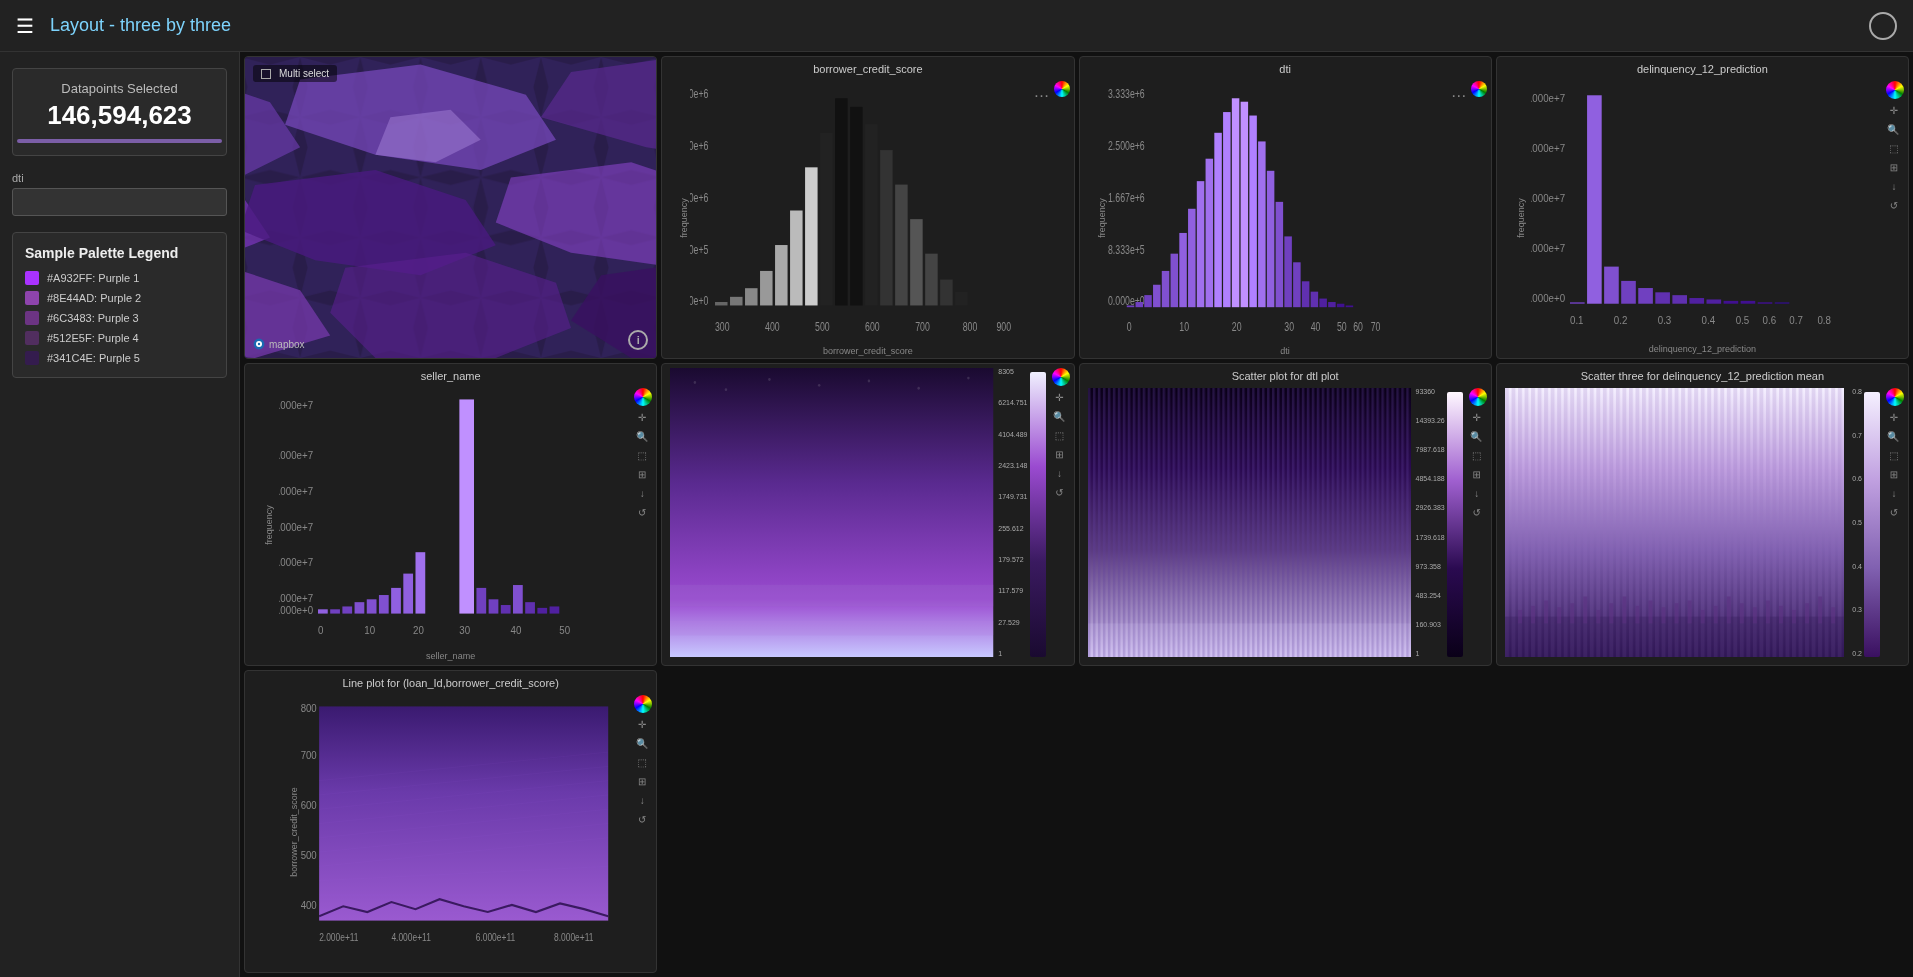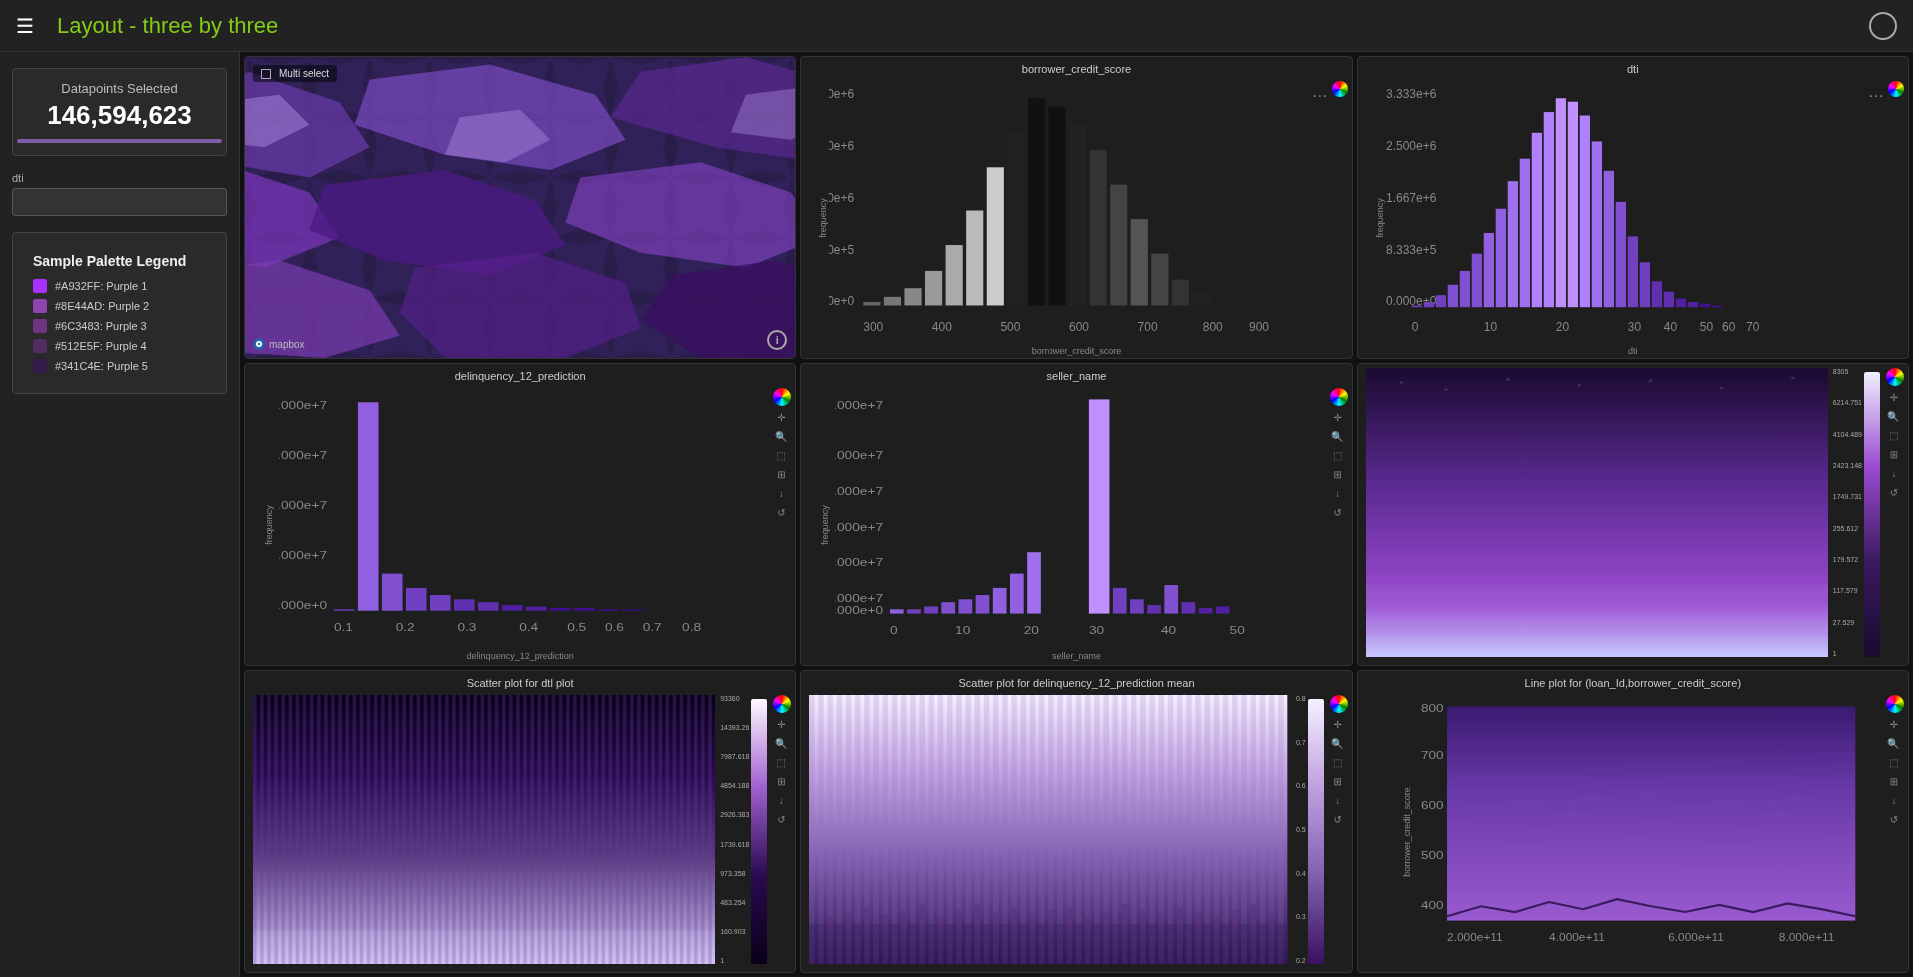--- a/index.html
+++ b/index.html
@@ -22,25 +22,24 @@
       height: 52px;
       border-bottom: 1px solid #333;
     }
     .header-menu {
       font-size: 20px;
       color: #fff;
       margin-right: 16px;
       cursor: pointer;
     }
     .header-title {
-      font-size: 22px;
-      color: #84cc16;
+      font-size: 18px;
+      color: #7dd3fc;
       font-weight: 400;
       flex: 1;
-      margin-left: 7px;
     }
     .header-circle {
       width: 28px;
       height: 28px;
       border: 2px solid #aaa;
       border-radius: 50%;
     }
 
     
     .main {
@@ -99,21 +98,21 @@
       border: 1px solid #555;
       border-radius: 3px;
       height: 28px;
       width: 100%;
     }
 
     .legend-card {
       background: #2a2a2a;
       border: 1px solid #444;
       border-radius: 4px;
-      padding: 20px;
+      padding: 12px;
     }
     .legend-title {
       font-size: 14px;
       font-weight: 600;
       color: #eee;
       margin-bottom: 10px;
     }
     .legend-items {
       display: flex;
       flex-direction: column;
@@ -130,21 +129,21 @@
       width: 14px;
       height: 14px;
       border-radius: 2px;
       flex-shrink: 0;
     }
 
     
     .content {
       flex: 1;
       display: grid;
-      grid-template-columns: repeat(3, 1fr);
+      grid-template-columns: repeat(4, 1fr);
       grid-template-rows: repeat(3, 1fr);
       gap: 4px;
       padding: 4px;
       background: #111;
       overflow: hidden;
     }
 
     .chart-cell {
       background: #1e1e1e;
       border: 1px solid #333;
@@ -661,21 +660,21 @@
           <span>1739.618</span>
           <span>973.358</span>
           <span>483.254</span>
           <span>160.903</span>
           <span>1</span>
         </div>
       </div>
     </div>
 
     <div class="chart-cell">
-      <div class="chart-title">Scatter plot for delinquency_12_prediction mean</div>
+      <div class="chart-title">Scatter three for delinquency_12_prediction mean</div>
       <div class="chart-body" style="padding: 4px 64px 8px 8px;">
         <div class="chart-toolbar">
           <div class="rainbow-icon"></div>
           <div class="toolbar-icon">✛</div>
           <div class="toolbar-icon">🔍</div>
           <div class="toolbar-icon">⬚</div>
           <div class="toolbar-icon">⊞</div>
           <div class="toolbar-icon">↓</div>
           <div class="toolbar-icon">↺</div>
         </div>

